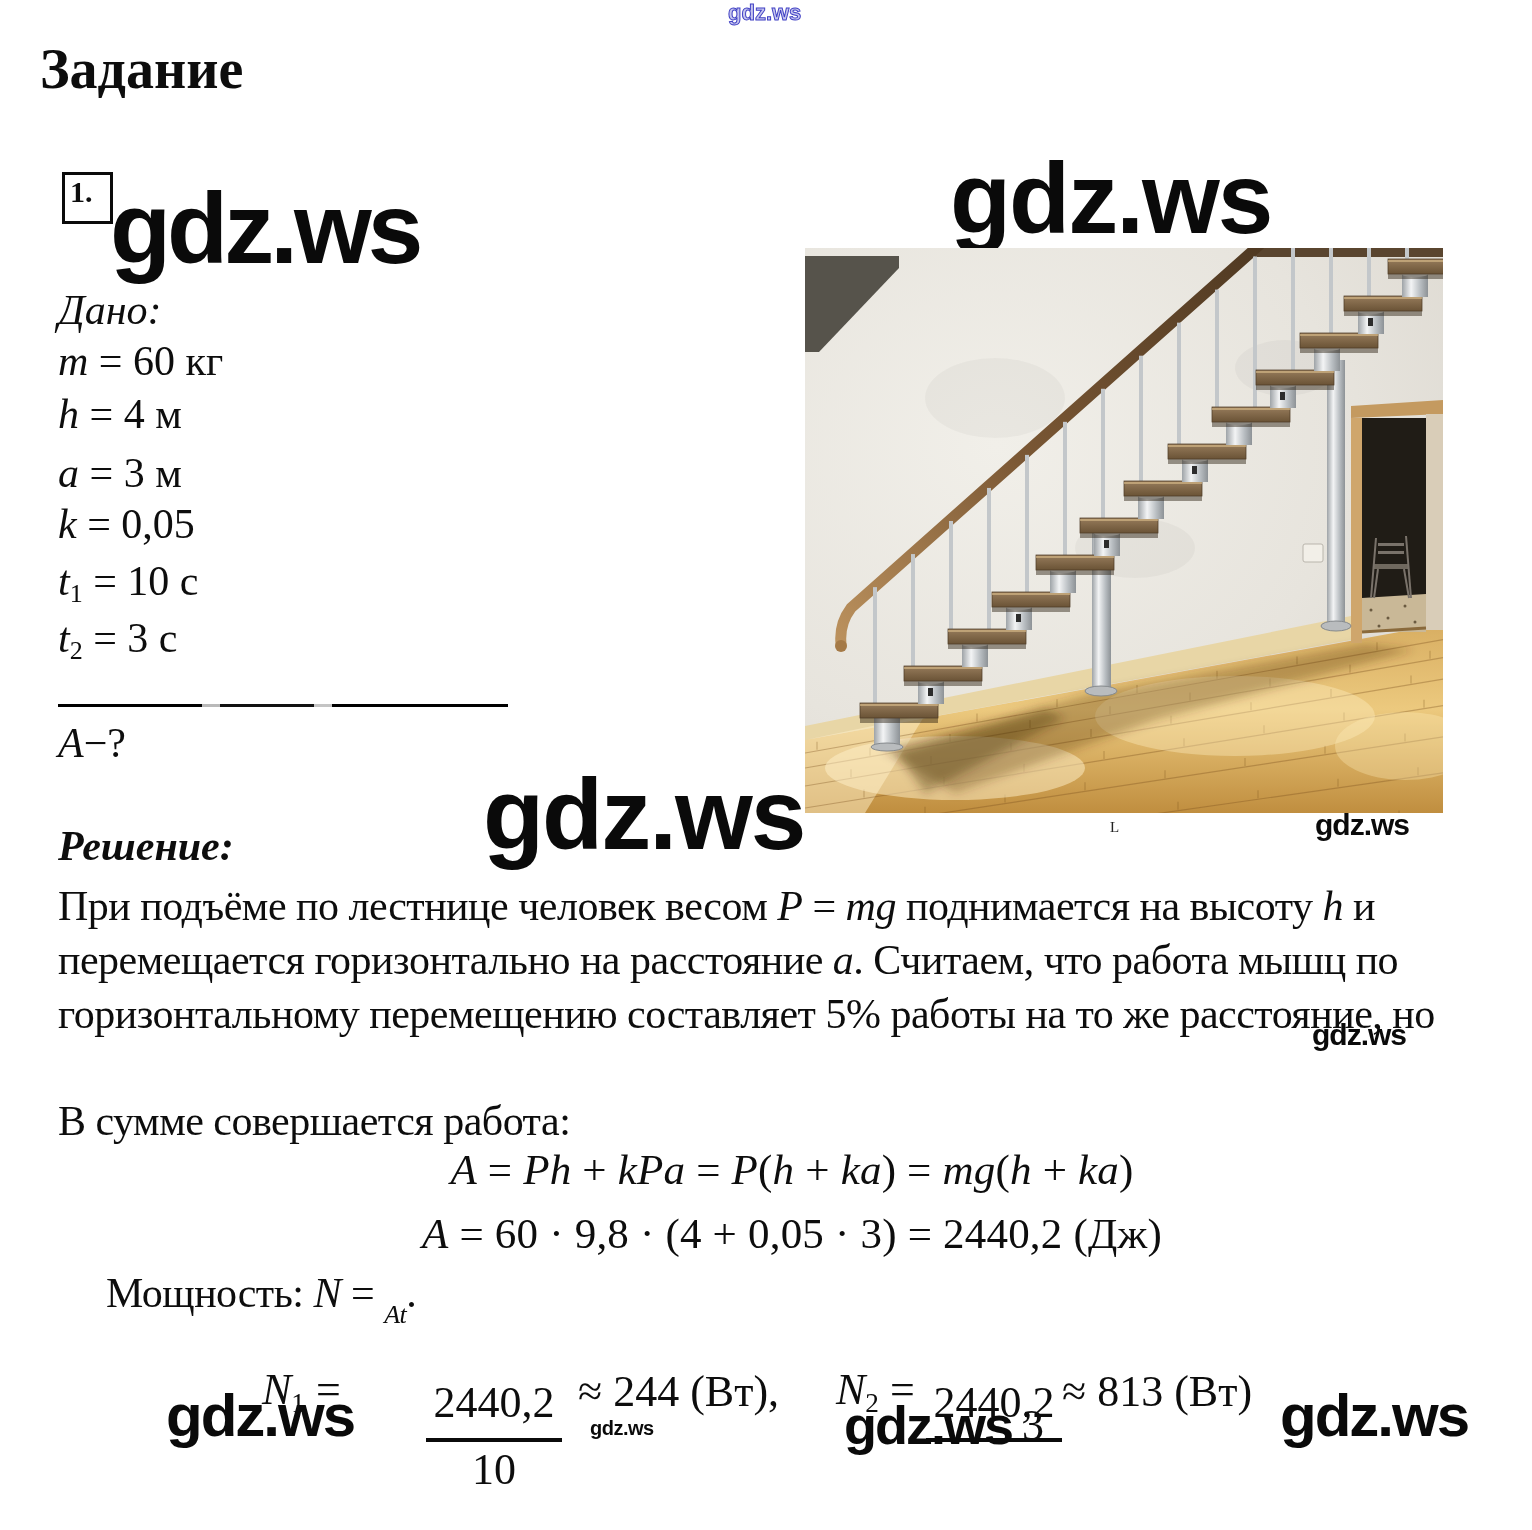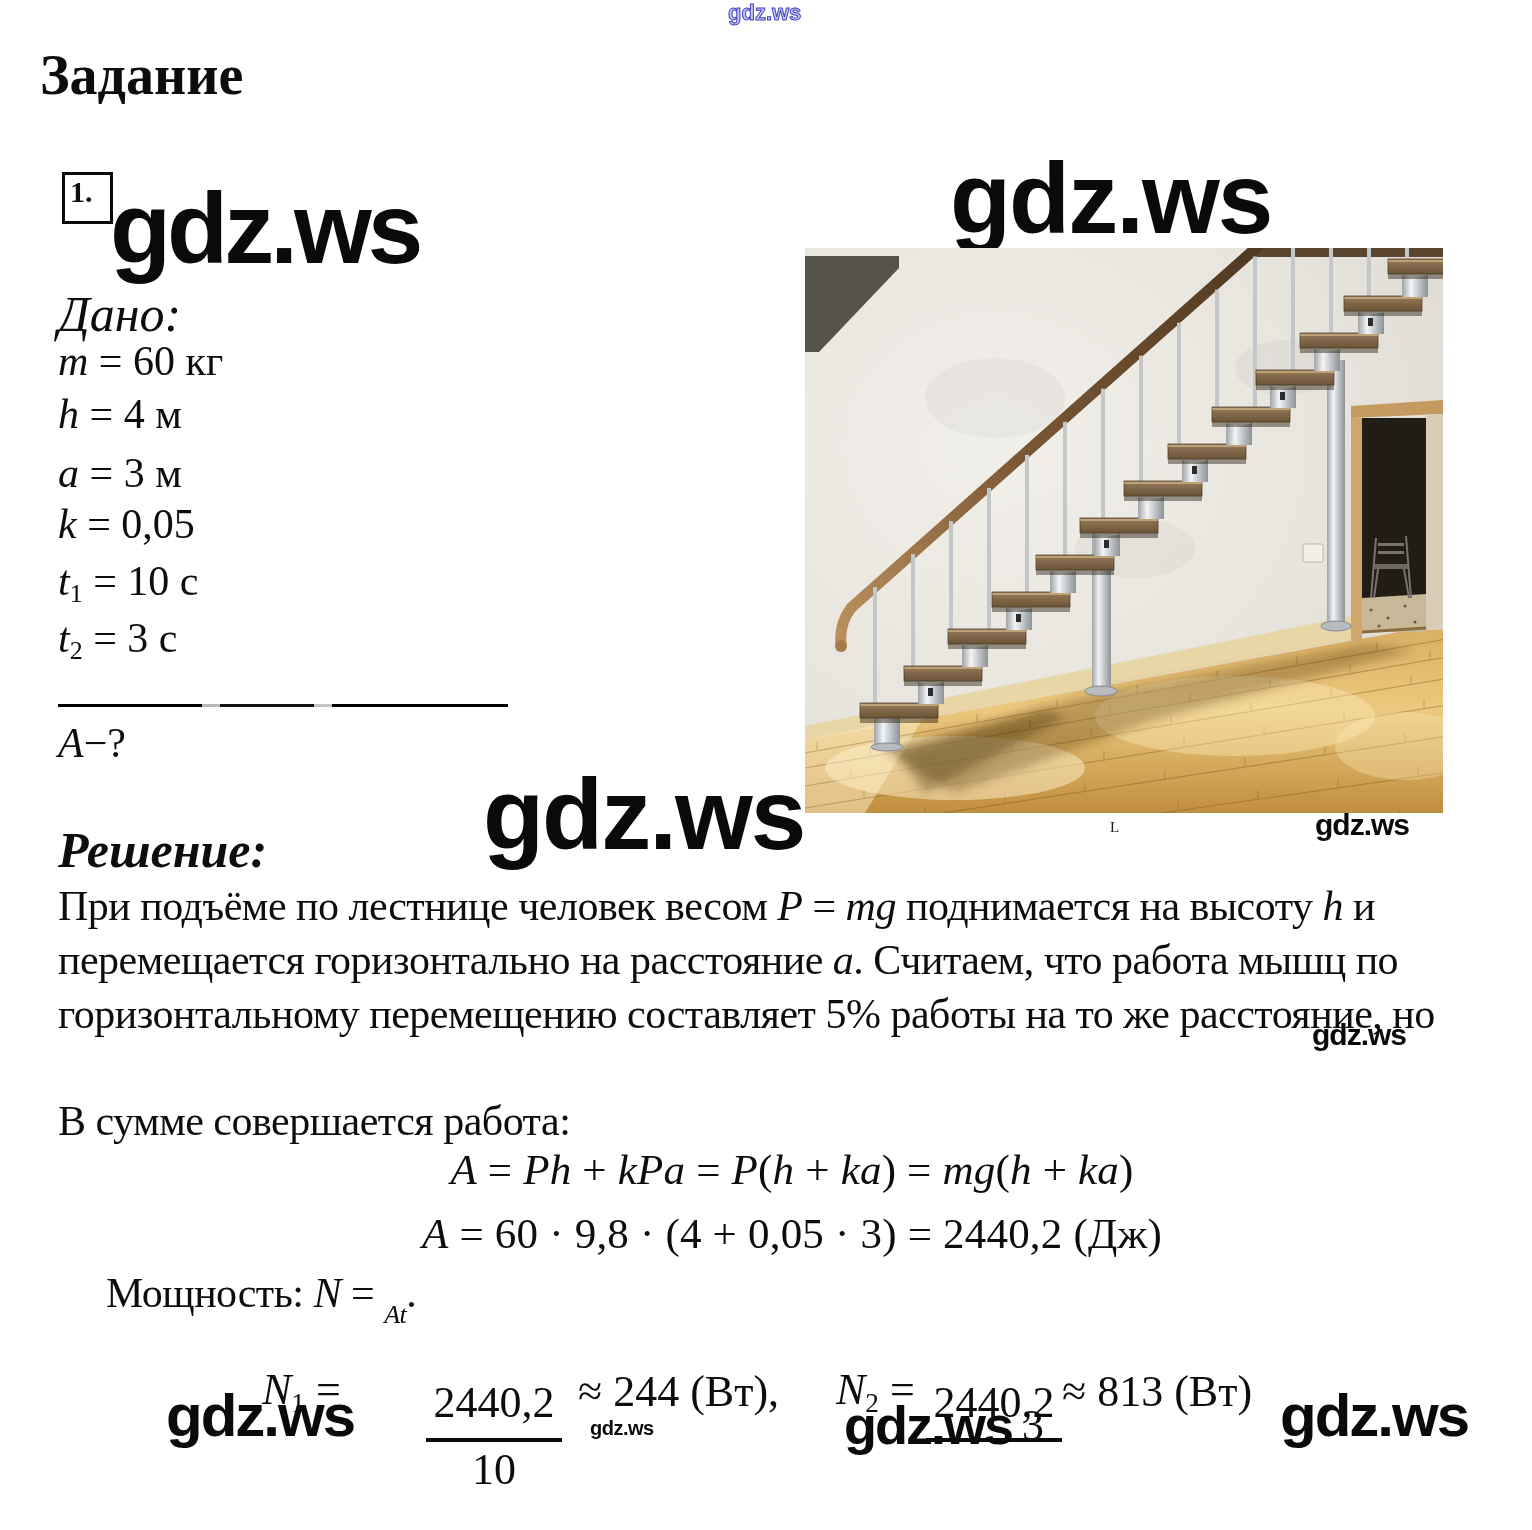--- a/index.html
+++ b/index.html
@@ -6,21 +6,21 @@
   .page{position:relative;width:1532px;height:1530px;background:#fff;overflow:hidden;
         font-family:"Liberation Serif",serif;color:#0d0d0d;}
   .abs{position:absolute;white-space:nowrap;line-height:1;}
   .it{font-style:italic;}
   .sb{font-size:0.62em;vertical-align:-0.28em;}
   .title{font-size:56px;font-weight:700;}
   .numbox{width:40px;height:44px;border:3px solid #0a0a0a;font-size:30px;font-weight:700;
           padding:2px 0 0 5px;box-sizing:content-box;}
   .body40{font-size:42px;letter-spacing:-0.5px;}
   .given{font-size:42px;}
-  .lbl{font-size:50px;font-style:italic;}
+  .lbl{font-size:42px;font-style:italic;}
   .divider{width:450px;height:3px;
      background:linear-gradient(90deg,#000 0%,#000 32%,#b9b9b9 32%,#b9b9b9 36%,#111 36%,#111 57%,#c4c4c4 57%,#c4c4c4 61%,#000 61%,#000 100%);}
   .formula{left:0;width:1532px;text-align:center;padding-left:52px;box-sizing:border-box;
            font-size:43px;letter-spacing:0.2px;}
   .wm{font-family:"Liberation Sans",sans-serif;font-weight:700;color:#0a0a0a;}
   .wm-big{font-size:100px;letter-spacing:-4px;}
   .wm-small{font-size:30px;letter-spacing:-1px;}
   .wm-mid{font-size:60px;letter-spacing:-2px;}
   .wm-n2{font-size:54px;letter-spacing:-2px;}
   .wm-tiny{font-size:20px;letter-spacing:-0.5px;}
@@ -40,21 +40,21 @@
 </head>
 <body>
 
 <div class="page">
 
   <div class="abs wm wm-blue" style="left:728px;top:2px;">gdz.ws</div>
   <div class="abs wm wm-big" style="left:110px;top:178px;">gdz.ws</div>
   <div class="abs wm wm-big" style="left:950px;top:148px;letter-spacing:-2px;">gdz.ws</div>
   <div class="abs wm wm-big" style="left:483px;top:764px;letter-spacing:-2px;z-index:5;">gdz.ws</div>
 
-  <div class="abs title" style="left:40px;top:47px;">Задание</div>
+  <div class="abs title" style="left:40px;top:41px;">Задание</div>
   <div class="abs numbox" style="left:62px;top:172px;">
     <span>1.</span>
   </div>
 
   <div class="abs lbl" style="left:58px;top:289px;"><span class="it">Дано:</span></div>
   <div class="abs given" style="left:58px;top:340px;"><span class="it">m</span><span> = 60 кг</span></div>
   <div class="abs given" style="left:58px;top:393px;"><span class="it">h</span><span> = 4 м</span></div>
   <div class="abs given" style="left:58px;top:452px;"><span class="it">a</span><span> = 3 м</span></div>
   <div class="abs given" style="left:58px;top:503px;"><span class="it">k</span><span> = 0,05</span></div>
   <div class="abs given" style="left:58px;top:560px;"><span class="it">t</span><span class="sb">1</span><span> = 10 с</span></div>

